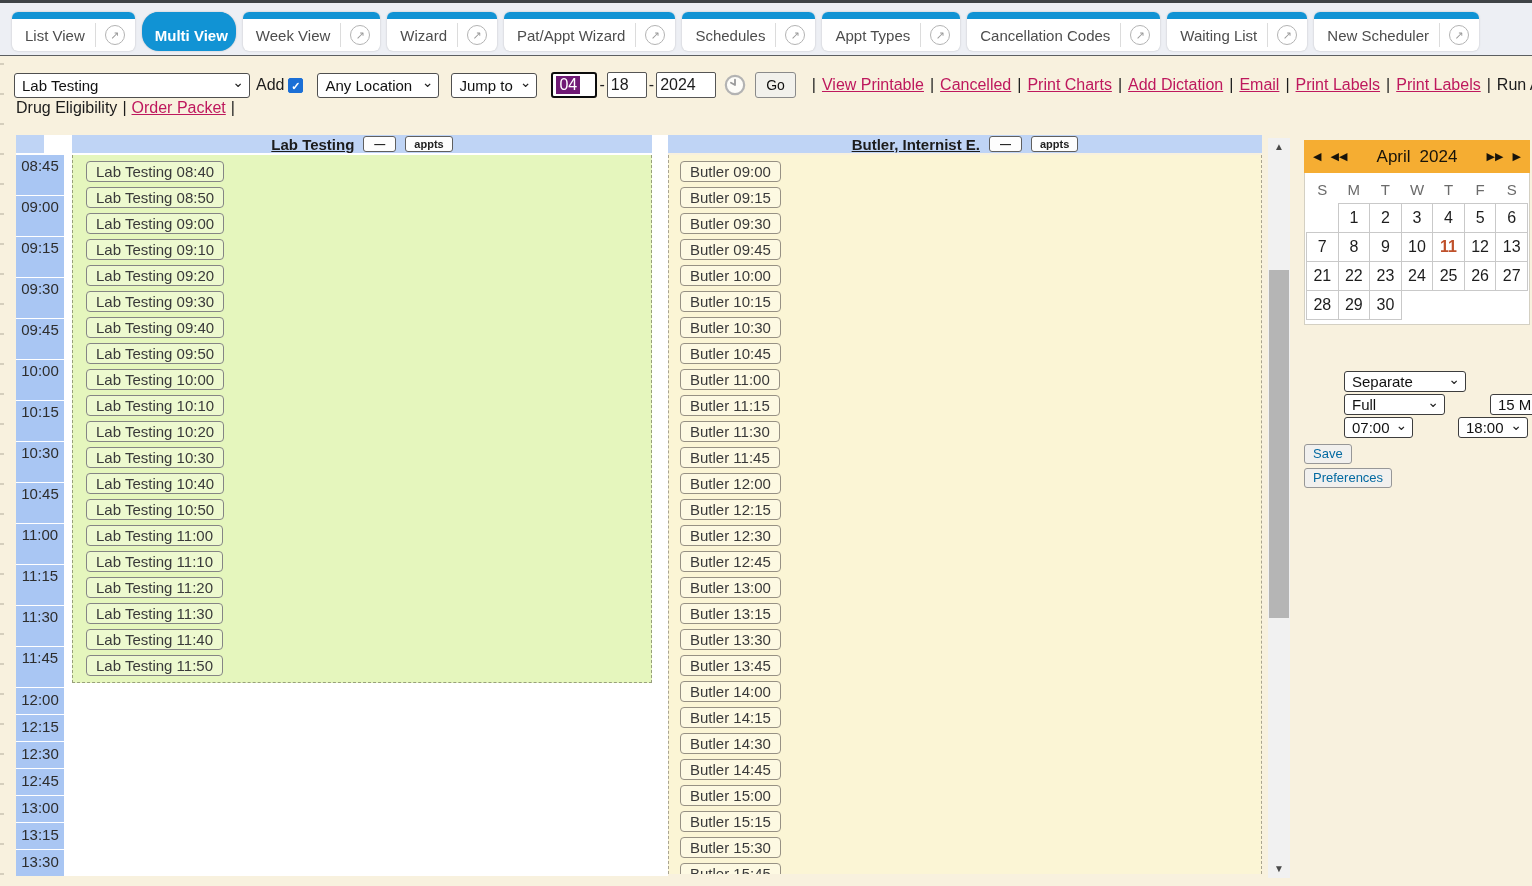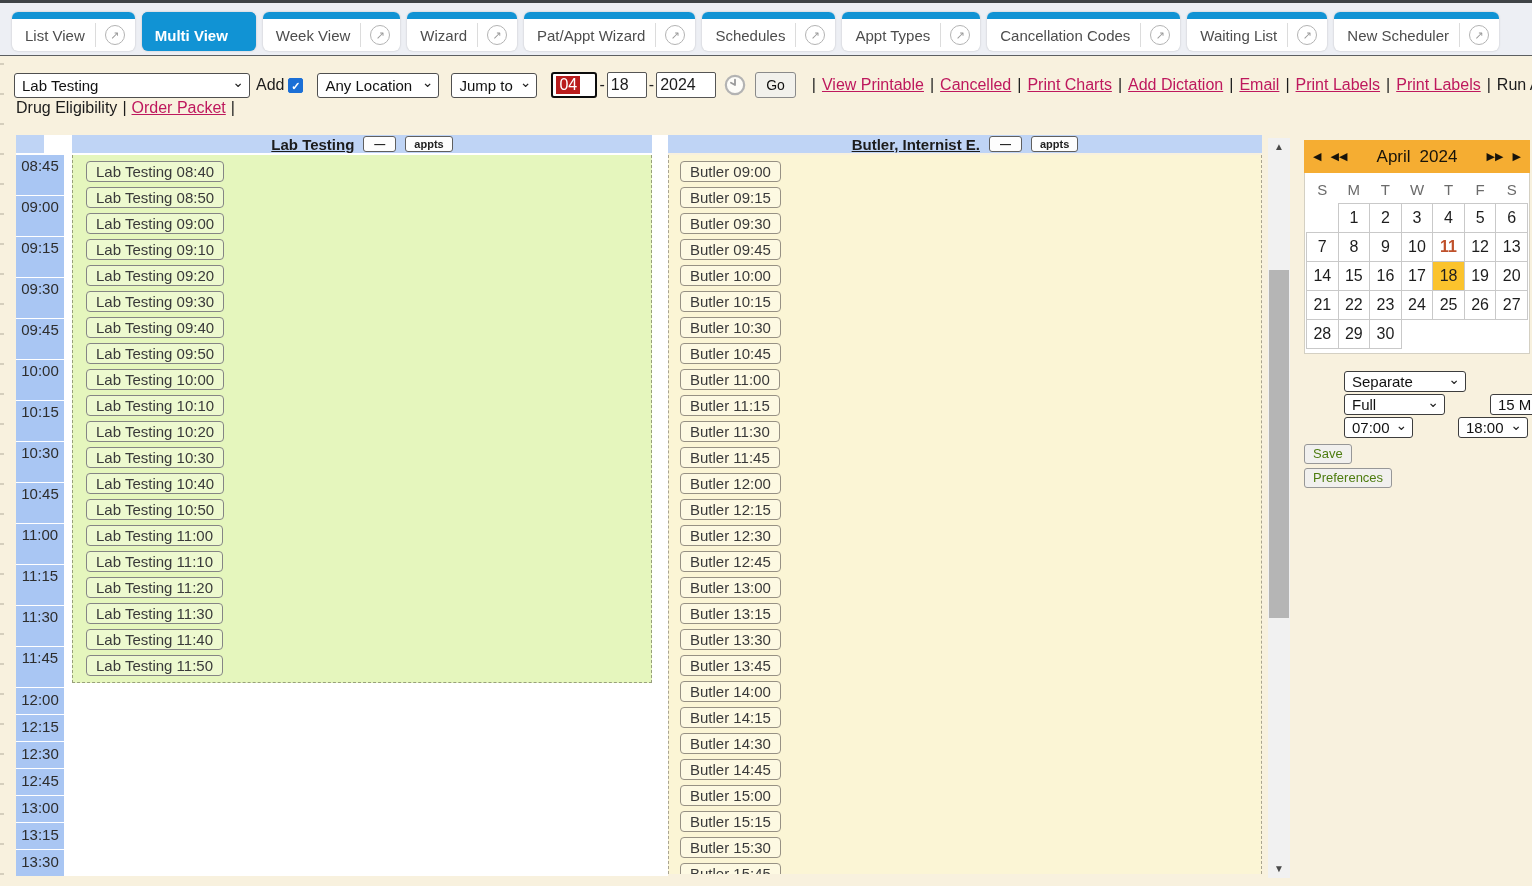--- a/index.html
+++ b/index.html
@@ -21,21 +21,21 @@
     display:flex; align-items:flex-start; gap:7px; padding:9px 0 0 12px;
   }
   .tab {
     position:relative; height:39px; background:#fff; border-radius:6px;
     display:flex; align-items:center; padding:7px 10px 0 13px;
     font-size:15px; color:#4d4d4d; box-shadow:0 0 2px rgba(0,0,0,.22);
     overflow:hidden; cursor:pointer; flex:0 0 auto;
   }
   .tab::before { content:""; position:absolute; top:0; left:0; right:0; height:7px;
     background:var(--accent-blue,#1193d4); }
-  .tab.active { background:var(--accent-blue,#1193d4); color:#fff; font-weight:bold; padding-right:28px; }
+  .tab.active { background:var(--accent-blue,#1193d4); color:#fff; font-weight:bold; padding-right:8px;border-radius:17px; }
   .tab.active::before { background:var(--accent-blue,#1193d4); }
   .tab-div { width:1px; height:24px; background:#dcdcdc; margin:0 9px 0 10px; }
   .oicon {
     width:20px; height:20px; border:1px solid #b3b3b3; border-radius:50%;
     color:#9a9a9a; font-size:11px; line-height:18px; text-align:center; flex:0 0 auto;
   }
   
   .toolbar { position:absolute; left:14px; top:72px; right:0; height:26px;
              display:flex; align-items:center; font-size:16px; }
   .fselect {
@@ -44,21 +44,21 @@
     padding:0 5px 0 7px; font-size:15px; color:#111; cursor:pointer; flex:0 0 auto;
   }
   .caret { font-size:14px; color:#222; margin-left:6px; transform:translateY(-3px); }
   .addlab { margin:0 4px 0 6px; }
   .chk { width:15px; height:15px; background:#1b6fd6; border:1px solid #1b6fd6; border-radius:2px;
          color:#fff; font-size:11px; font-weight:bold; line-height:14px; text-align:center;
          margin-right:14px; cursor:pointer; flex:0 0 auto; }
   .dbox { height:26px; background:#fff; border:1px solid #555; border-radius:2px;
           display:flex; align-items:center; padding:0 3px; font-size:16px; flex:0 0 auto; }
   .dbox.focused { border:2px solid #0c0c0c; border-radius:3px; }
-  .dbox .selval { background:#b91c1c; color:#fff; padding:0 3px; }
+  .dbox .selval { background:#701a75; color:#fff; padding:0 3px; }
   .ddash { margin:0 2px; color:#222; }
   .clockwrap { margin:0 9px 0 8px; flex:0 0 auto; display:flex; }
   .gobtn { height:26px; padding:0 10px; background:#f2f1ec; border:1px solid #8a8a8a;
            border-radius:3px; font-size:14px; color:#111; cursor:pointer;
            font-family:inherit; flex:0 0 auto; }
   .links { margin-left:10px; font-size:16px; white-space:nowrap; }
   .links .sep { margin:0 6px; color:#1c1c1c; }
   .tlink { color:#be185d; text-decoration:underline; cursor:pointer; }
   .runall { color:#1c1c1c; }
   .row2 { position:absolute; left:16px; top:99px; font-size:16px; }
@@ -112,21 +112,21 @@
   .cal-td { width:32px; height:29px; border:1px solid #c9c9c9; text-align:center;
             font-size:16px; color:#1d1d1d; cursor:pointer; }
   .cal-td.empty { border:none; cursor:default; }
   .cal-td.selected { background:var(--selected-day-yellow,#fbc32d); }
   .cal-td.today { color:var(--today-red,#bf512b); font-weight:bold; }
   
   .settings { position:absolute; left:1304px; top:371px; width:226px; }
   .settings .fselect { border:1.5px solid #3d3d3d; height:21px; font-size:15px; margin-bottom:2px;margin-left:40px; }
   .srow { display:flex; gap:5px; }
   .sbtn { display:block; background:#f1f0ee; border:1px solid #979797; border-radius:3px;
-          font-size:13px; color:#4d7c0f; padding:1px 8px 2px; margin-top:4px; cursor:pointer;
+          font-size:13px; color:#0369a1; padding:1px 8px 2px; margin-top:4px; cursor:pointer;
           font-family:inherit; }
 </style>
 </head>
 <body style="--accent-blue: #1193d4; --header-blue: #bfd4f5; --time-blue: #a9c6f3; --lab-green: #e5f6bd; --butler-yellow: #fbf5d5; --calendar-orange: #f5ad32; --selected-day-yellow: #fbc32d; --today-red: #bf512b; --page-cream: #f8f1de;">
 
 <div class="topline"></div>
 <div class="gutter"></div>
 
 <div class="tabbar" id="tabbar">
     <div class="tab">
@@ -361,29 +361,20 @@
           <tr>
             <td class="cal-td">7</td>
             <td class="cal-td">8</td>
             <td class="cal-td">9</td>
             <td class="cal-td">10</td>
             <td class="cal-td today">11</td>
             <td class="cal-td">12</td>
             <td class="cal-td">13</td>
           </tr>
           <tr>
-            <td class="cal-td">14</td>
-            <td class="cal-td">15</td>
-            <td class="cal-td">16</td>
-            <td class="cal-td">17</td>
-            <td class="cal-td selected">18</td>
-            <td class="cal-td">19</td>
-            <td class="cal-td">20</td>
-          </tr>
-          <tr>
             <td class="cal-td">21</td>
             <td class="cal-td">22</td>
             <td class="cal-td">23</td>
             <td class="cal-td">24</td>
             <td class="cal-td">25</td>
             <td class="cal-td">26</td>
             <td class="cal-td">27</td>
           </tr>
           <tr>
             <td class="cal-td">28</td>

